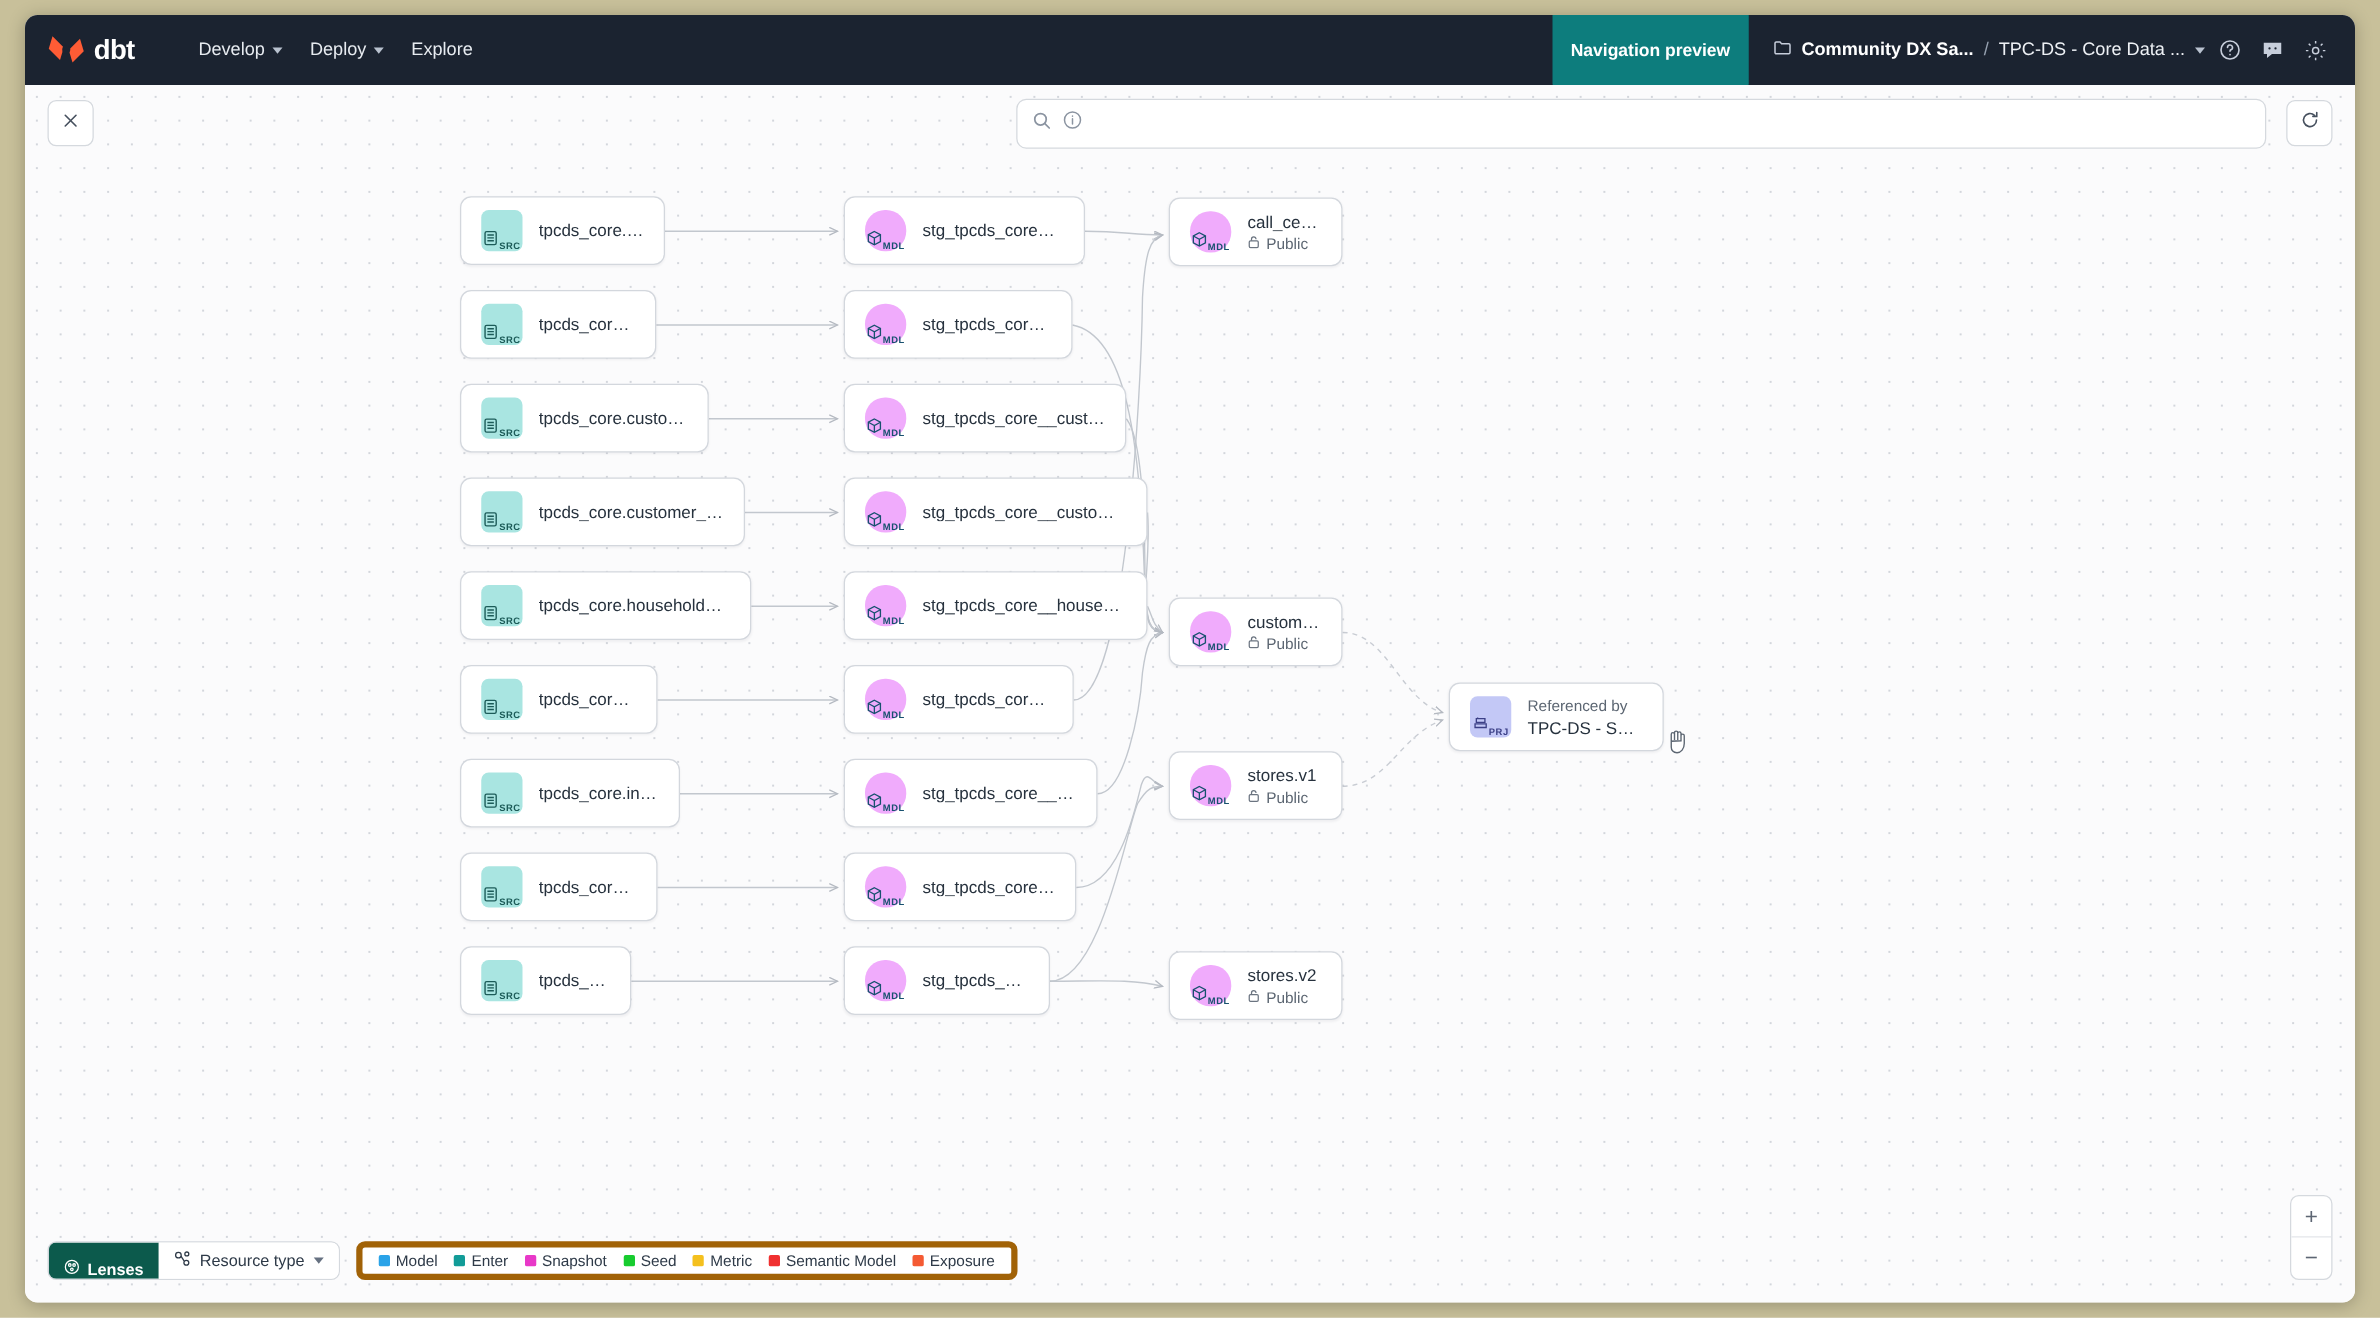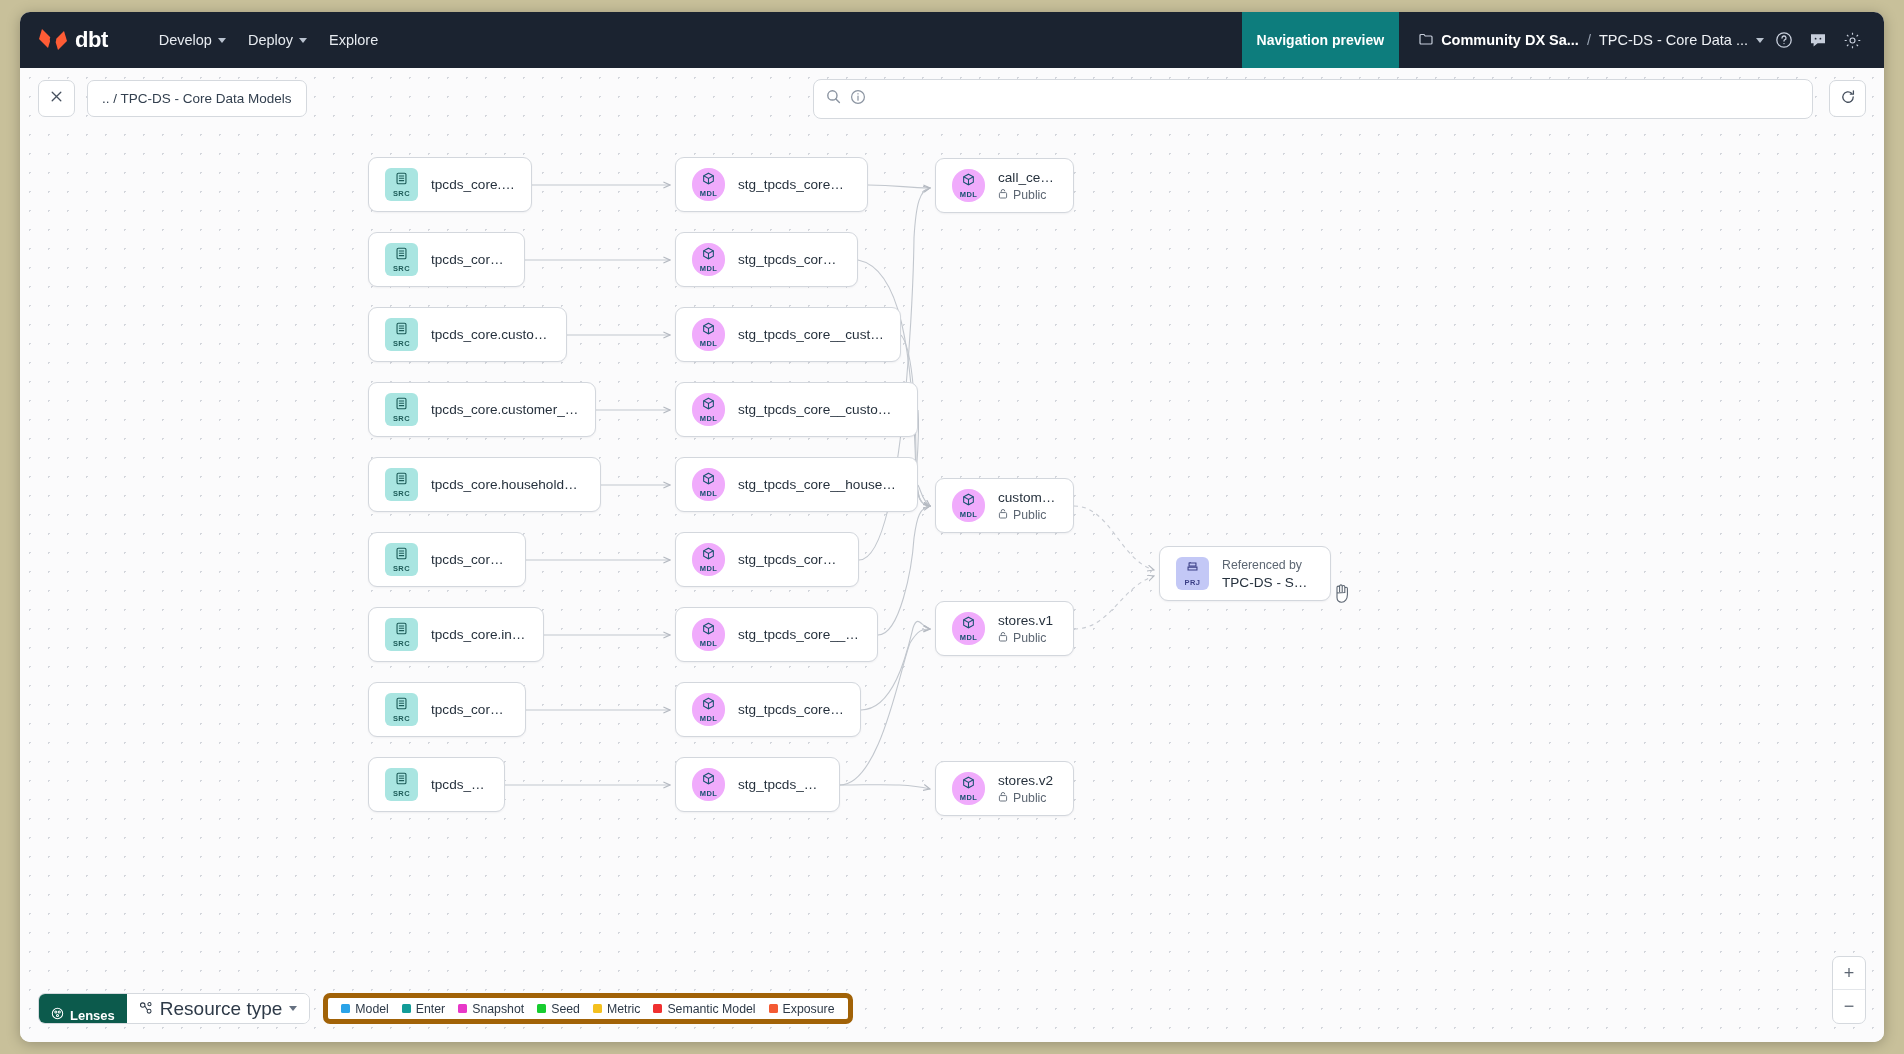--- a/index.html
+++ b/index.html
@@ -77,37 +77,37 @@
     overflow:hidden;
   }
   .edges { position:absolute; left:0; top:0; width:100%; height:100%; pointer-events:none; }
 
   .node {
     position:absolute; background:#fff; border:1px solid #d3d7dd; border-radius:9px;
     display:flex; align-items:center; padding:0 16px; cursor:pointer;
     box-shadow:0 1px 2px rgba(16,24,40,0.05);
   }
   .badge {
-    width:33px;height:33px;border-radius:6px;display:flex;flex-direction:column;
-    align-items:center;justify-content:center;flex:none;margin-right:13px;
+    width:33px;height:33px;border-radius:6px;display:flex;
+    align-items:flex-end;justify-content:center;flex:none;margin-right:13px;
   }
   .badge .glyph { line-height:1; }
   .badge .tag { font-size:7.5px; font-weight:700; letter-spacing:0.4px; margin-top:1px; }
   .badge.src { background:#a9e5e1; color:#1c5b58; }
   .badge.mdl { background:#f0abfc; color:#18516f;border-radius:16px; }
   .badge.prj { background:#c3c8f6; color:#3b3f86; }
   .node-label { font-size:13.6px; color:#26313d; white-space:nowrap; overflow:hidden; text-overflow:ellipsis; }
   .node-two { display:flex; flex-direction:column; gap:3px; min-width:0; }
   .node-sub { font-size:12.3px; color:#5c6672; display:flex; align-items:center; gap:5px; }
 
   
   .bottombar { position:absolute; left:18px; bottom:18px; display:flex; align-items:center; gap:13px; z-index:6;}
   .lens-group { display:flex; height:31px; border-radius:7px; overflow:hidden; border:1px solid #d5d9de; background:#fff;}
   .lens-btn { background:#0c5a4c; color:#fff; font-size:13px; font-weight:600; display:flex;align-items:flex-end;gap:6px; padding:0 12px; cursor:pointer;}
-  .restype-btn { background:#fff; color:#2e3a48; font-size:19px; display:flex;align-items:center;gap:7px; padding:0 12px; cursor:pointer;}
+  .restype-btn { background:#fff; color:#2e3a48; font-size:13px; display:flex;align-items:center;gap:7px; padding:0 12px; cursor:pointer;}
   .legend {
     height:31px; border:5px solid #a16207; border-radius:7px; background:#fff;
     display:flex; align-items:center; gap:13px; padding:0 13px;
   }
   .legend-item { display:flex;align-items:center;gap:5px; font-size:12.3px; color:#2e3a48; white-space:nowrap;}
   .swatch { width:9px;height:9px;border-radius:1.5px; flex:none;}
 
   .zoomctl {
     position:absolute; right:18px; bottom:18px; width:34px;
     border:1px solid #d5d9de; border-radius:7px; background:#fff; overflow:hidden; z-index:6;
@@ -504,21 +504,20 @@
   </div>
 
   <div class="toolbar">
     <div class="sq-btn">
       <span>
         <svg width="15" height="15" viewBox="0 0 15 15" fill="none" stroke="#46505e" stroke-width="1.3" stroke-linecap="round">
             <path d="M3.2 3.2 11.8 11.8M11.8 3.2 3.2 11.8"></path>
           </svg>
       </span>
     </div>
-    <div class="crumb-chip">.. / TPC-DS - Core Data Models</div>
     <div class="tb-spacer"></div>
     <div class="searchbar">
       <span>
         <svg width="15" height="15" viewBox="0 0 15 15" fill="none" stroke="#8b94a1" stroke-width="1.4">
             <circle cx="6.4" cy="6.4" r="4.6"></circle>
             <path d="M9.9 9.9 13.4 13.4" stroke-linecap="round"></path>
           </svg>
       </span>
       <span>
         <svg width="16" height="16" viewBox="0 0 16 16" fill="none" stroke="#8b94a1" stroke-width="1.2">

